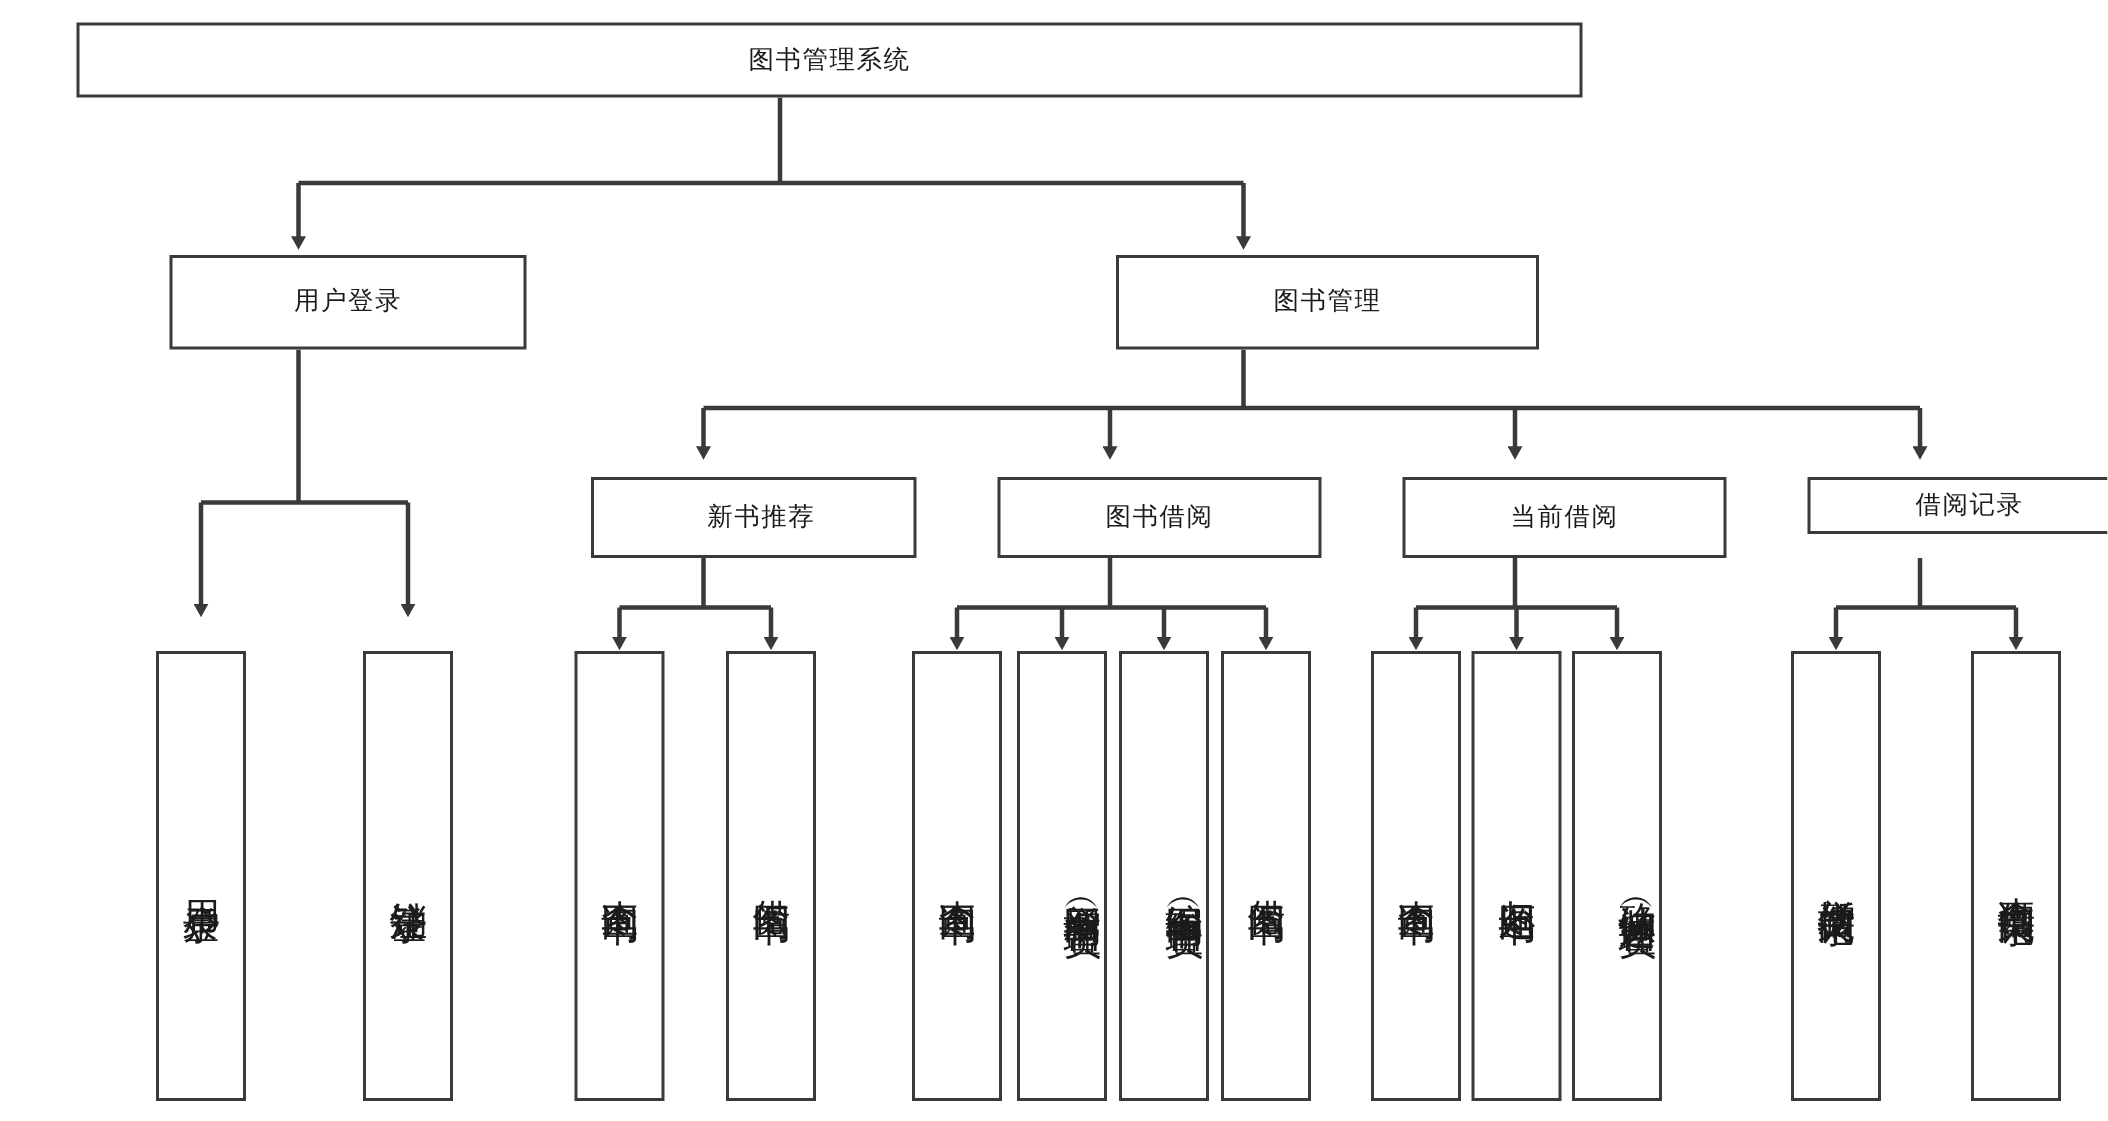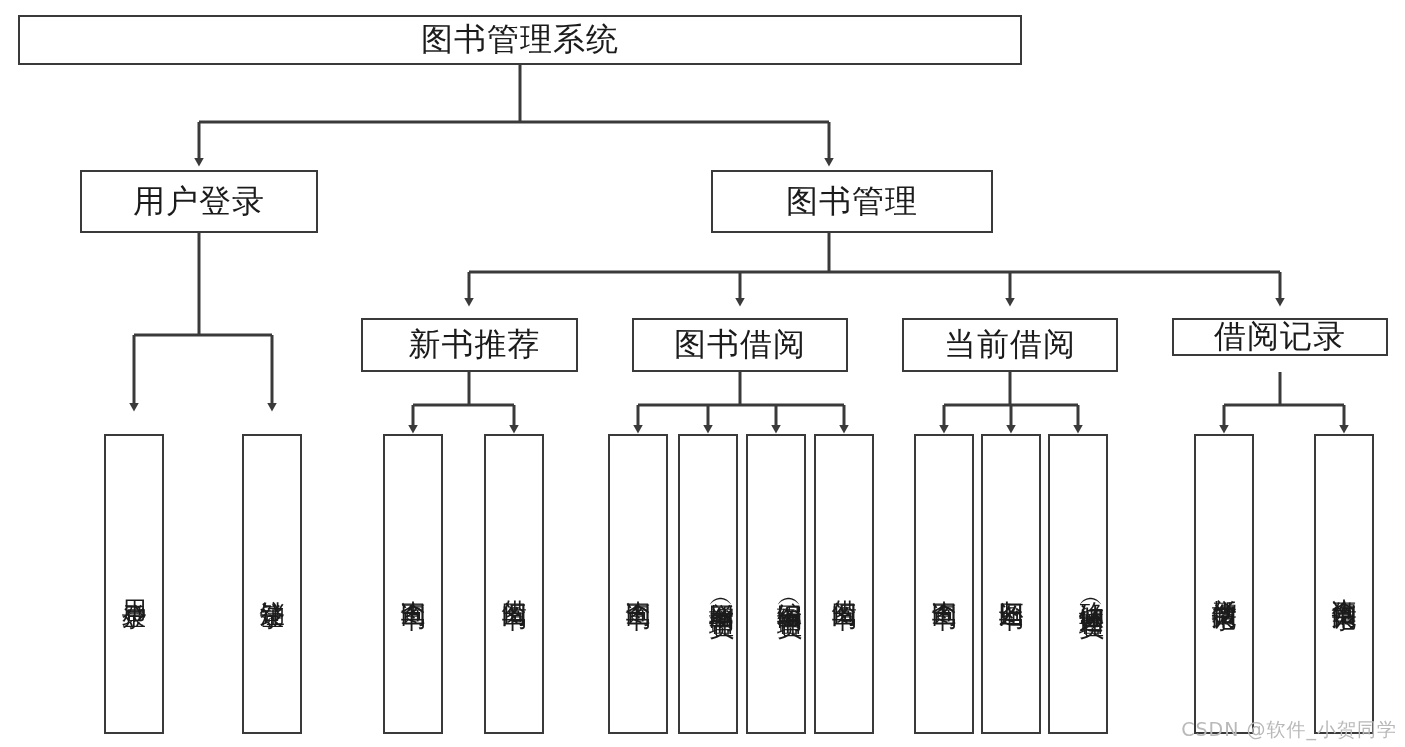--- a/index.html
+++ b/index.html
@@ -30,24 +30,25 @@
     box-sizing: border-box;
     border: 2px solid #3a3a3a;
     background: #ffffff;
     display: flex;
     align-items: center;
     justify-content: center;
     color: #1b1b1b;
     z-index: 2;
   }
   .node-h {
-    font-size: 32px;
+    font-size: 17px;
     line-height: 1.1;
     letter-spacing: 1px;
     white-space: nowrap;
+    margin-left: 33px;
   }
   .node-v {
     font-size: 25px;
     line-height: 1.18;
     letter-spacing: 2px;
     writing-mode: vertical-rl;
     text-orientation: upright;
     align-items: flex-start;
     justify-content: center;
     padding-top: 14px;
@@ -199,15 +200,14 @@
   </div>
 
   <div class="node node-v leaf-tall" style="left:1194px; top:434px; width:60px; height:300px;">
     <span>新增借阅记录</span>
   </div>
 
   <div class="node node-v leaf-tall" style="left:1314px; top:434px; width:60px; height:300px;">
     <span>查询借阅记录</span>
   </div>
 
-  <div id="watermark">CSDN @软件_小贺同学</div>
 
 </div>
 
 </body></html>

